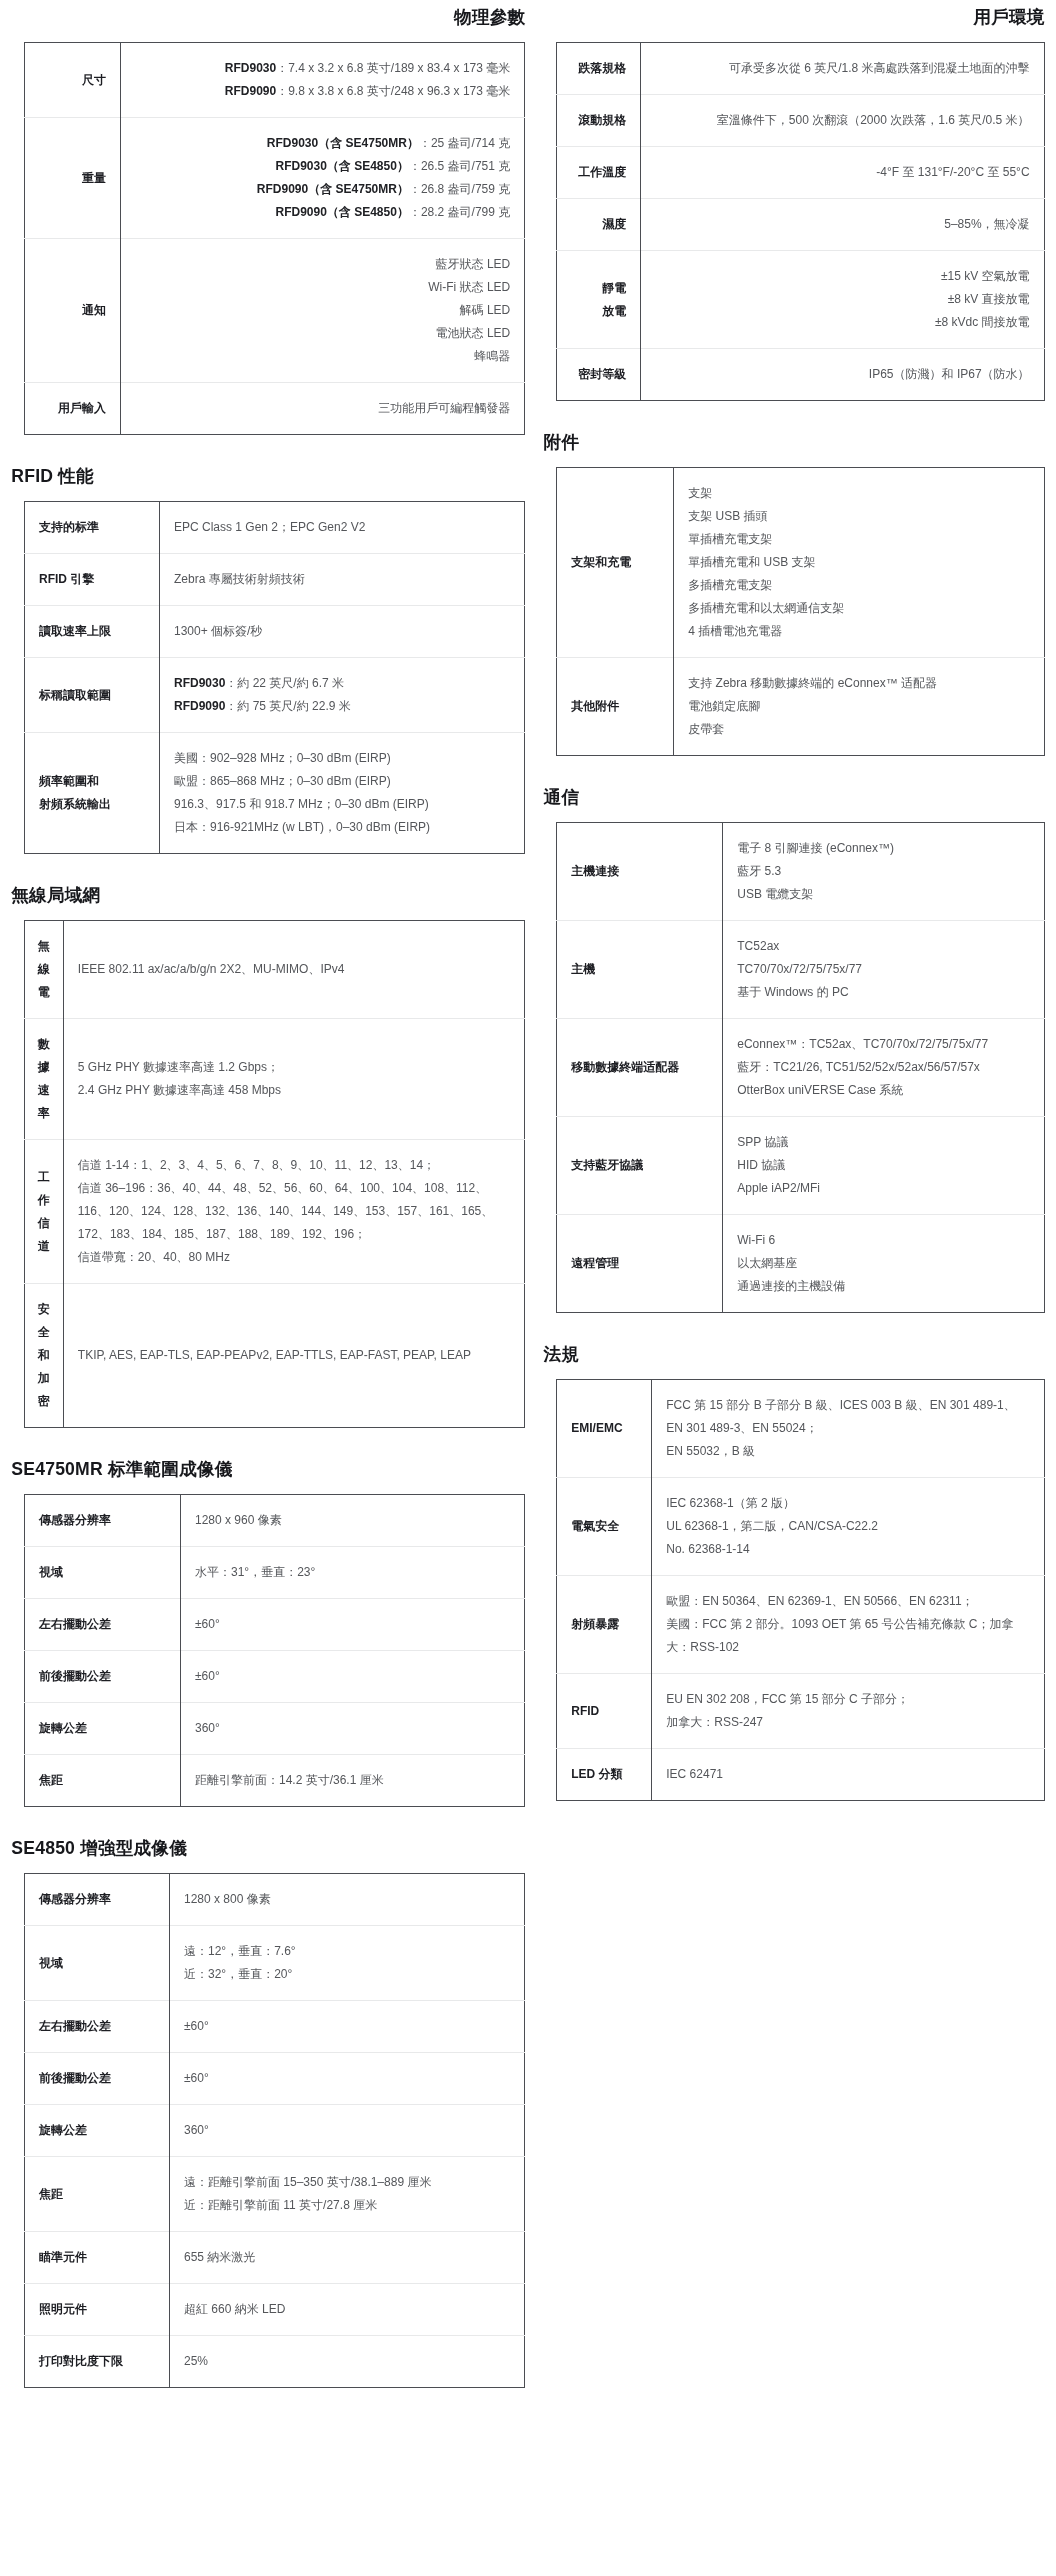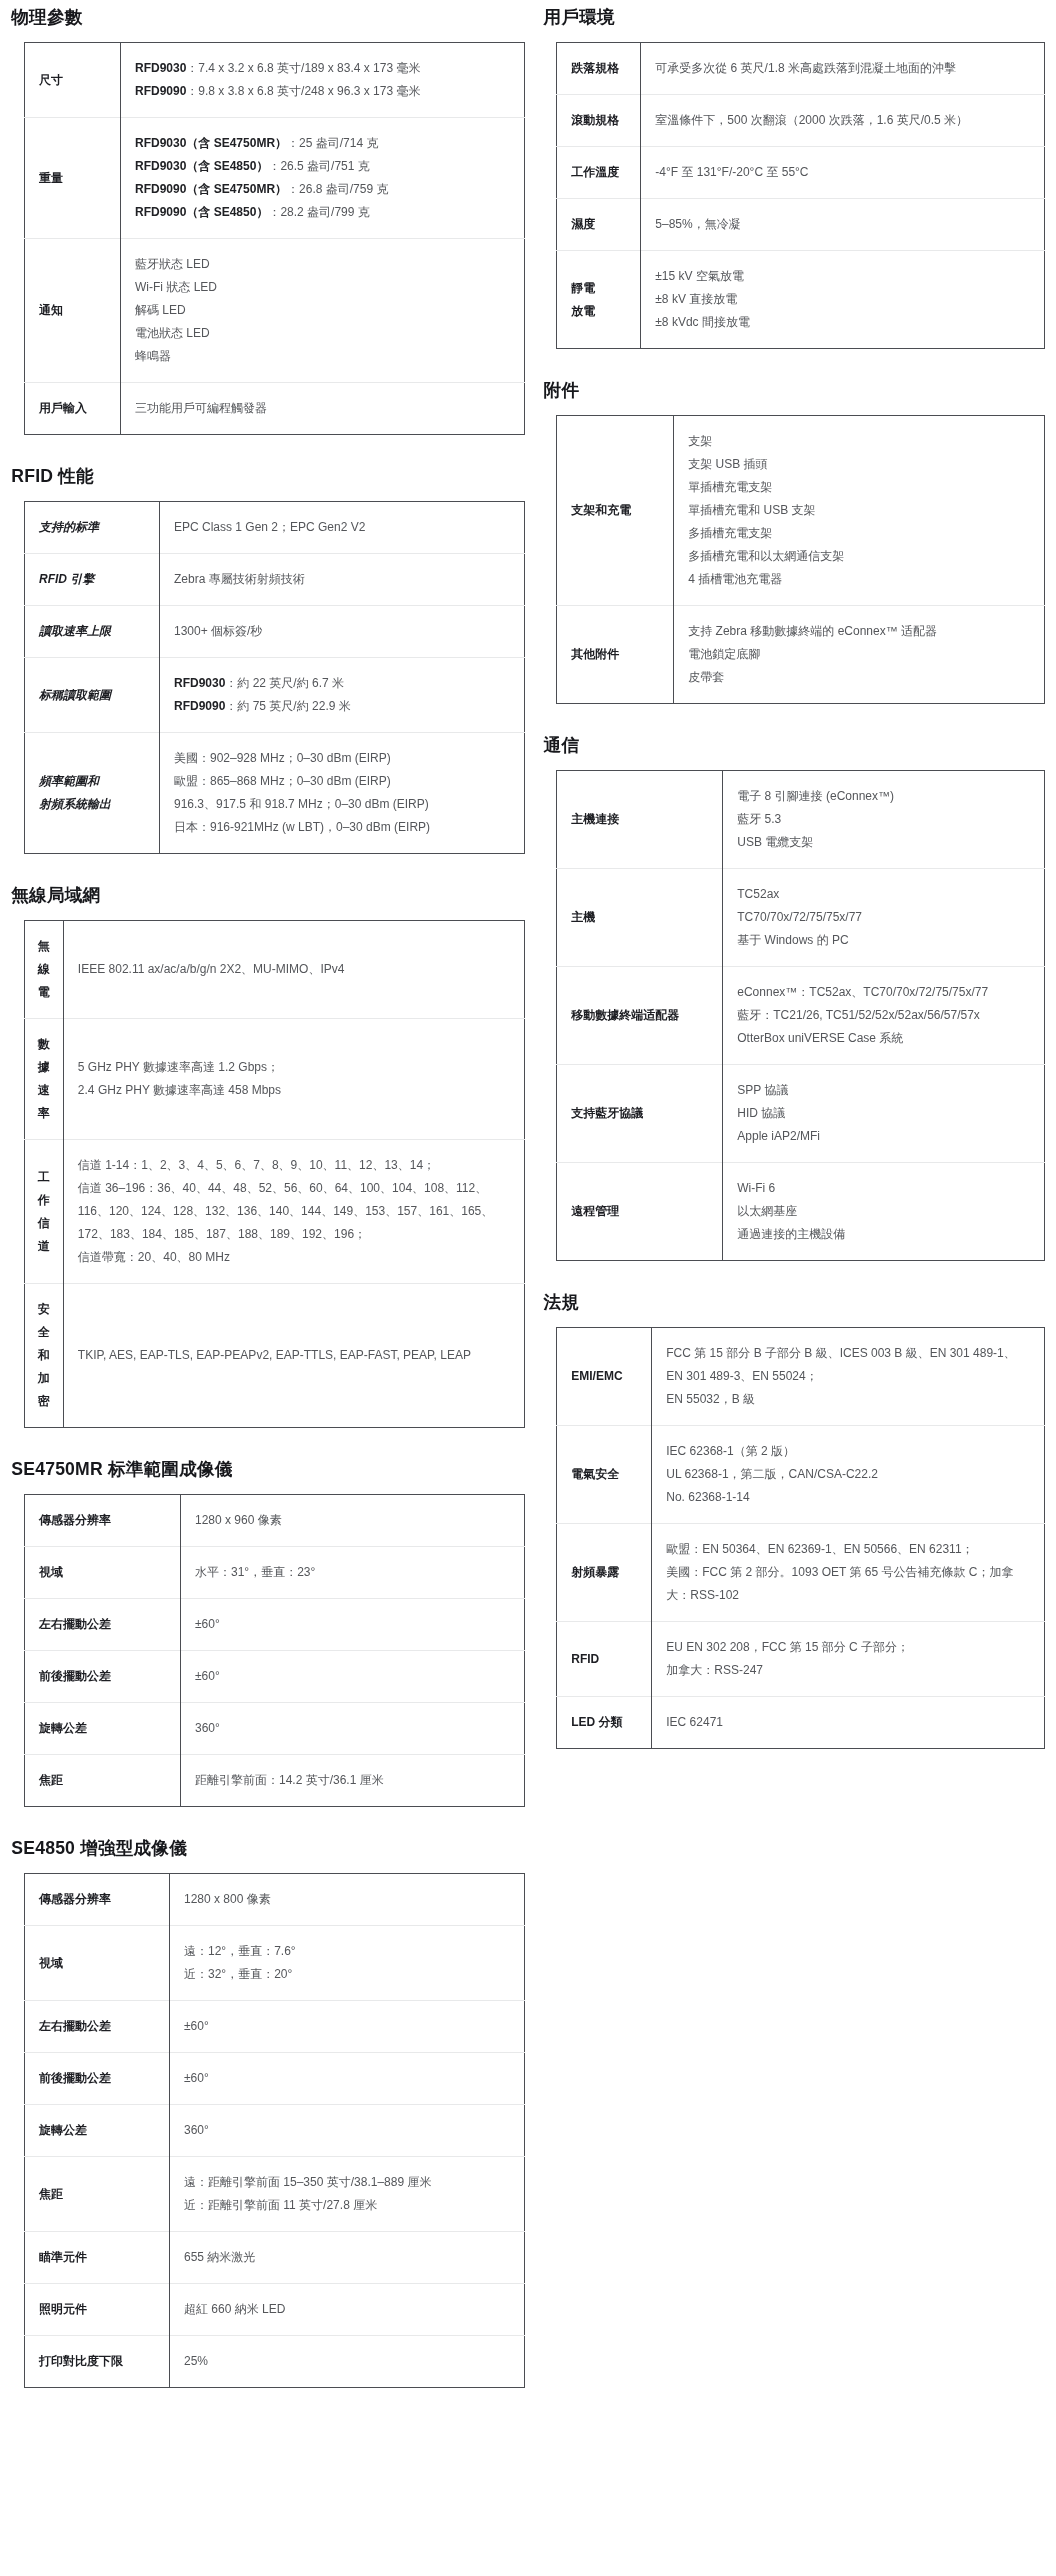--- a/index.html
+++ b/index.html
@@ -6,21 +6,21 @@
   body{
     width:1056px;
     font-family:"Liberation Sans","DejaVu Sans",sans-serif;
     color:#54565a;
     -webkit-font-smoothing:antialiased;
   }
   .page{display:flex;gap:18.3px;padding:7px 11.3px 21px 11.3px;}
   .col-left{width:514px;flex:0 0 auto;}
   .col-right{width:501px;flex:0 0 auto;}
   .section{margin-top:31px;}
-  .section:first-child{margin-top:0;}
+  .section:first-child{margin-top:0;text-align:right;}
   .sec-title{
     font-size:17.6px;line-height:21px;font-weight:bold;color:#17181c;
     margin:0 0 14px 0;letter-spacing:0.2px;
   }
   table.spec{
     border-collapse:collapse;table-layout:fixed;
     margin-left:12.7px;width:calc(100% - 12.7px);
     border:0.7px solid #4b4d52;background:#ffffff;
   }
   td{vertical-align:middle;padding:14px;font-size:12px;line-height:23px;}
@@ -28,21 +28,21 @@
     font-weight:bold;color:#1d1e23;
     border-right:0.7px solid #4b4d52;
     white-space:pre-line;word-break:break-word;
   }
   td.val{color:#54565a;word-break:break-word;}
   tr + tr td{border-top:0.7px solid #e8e9ea;}
   .vline{display:block;}
   .vb{font-weight:bold;color:#202125;}
   
   .sec-physical          td.lbl{width:67px;}
-  .sec-rfid-performance  td.lbl{width:106px;font-style:italic;}
+  .sec-rfid-performance  td.lbl{width:106px;}
   .sec-wlan              td.lbl{width:21px;padding-left:12.7px;padding-right:4.2px;}
   .sec-se4750mr          td.lbl{width:127px;}
   .sec-se4850            td.lbl{width:116px;}
   .sec-user-environment  td.lbl{width:55px;}
   .sec-accessories       td.lbl{width:88px;}
   .sec-communication     td.lbl{width:137px;}
   .sec-regulatory        td.lbl{width:66px;}
 </style>
 </head>
 <body>
@@ -302,20 +302,26 @@
             </tr>
             <tr>
               <td class="lbl">靜電
 放電</td>
               <td class="val">
                 <div class="vline">±15 kV 空氣放電</div>
                 <div class="vline">±8 kV 直接放電</div>
                 <div class="vline">±8 kVdc 間接放電</div>
               </td>
             </tr>
+            <tr>
+              <td class="lbl">密封等級</td>
+              <td class="val">
+                <div class="vline">IP65（防濺）和 IP67（防水）</div>
+              </td>
+            </tr>
           </tbody>
         </table>
       </div>
       <div class="section sec-accessories">
         <h2 class="sec-title">附件</h2>
         <table class="spec">
           <tbody>
             <tr>
               <td class="lbl">支架和充電</td>
               <td class="val">

